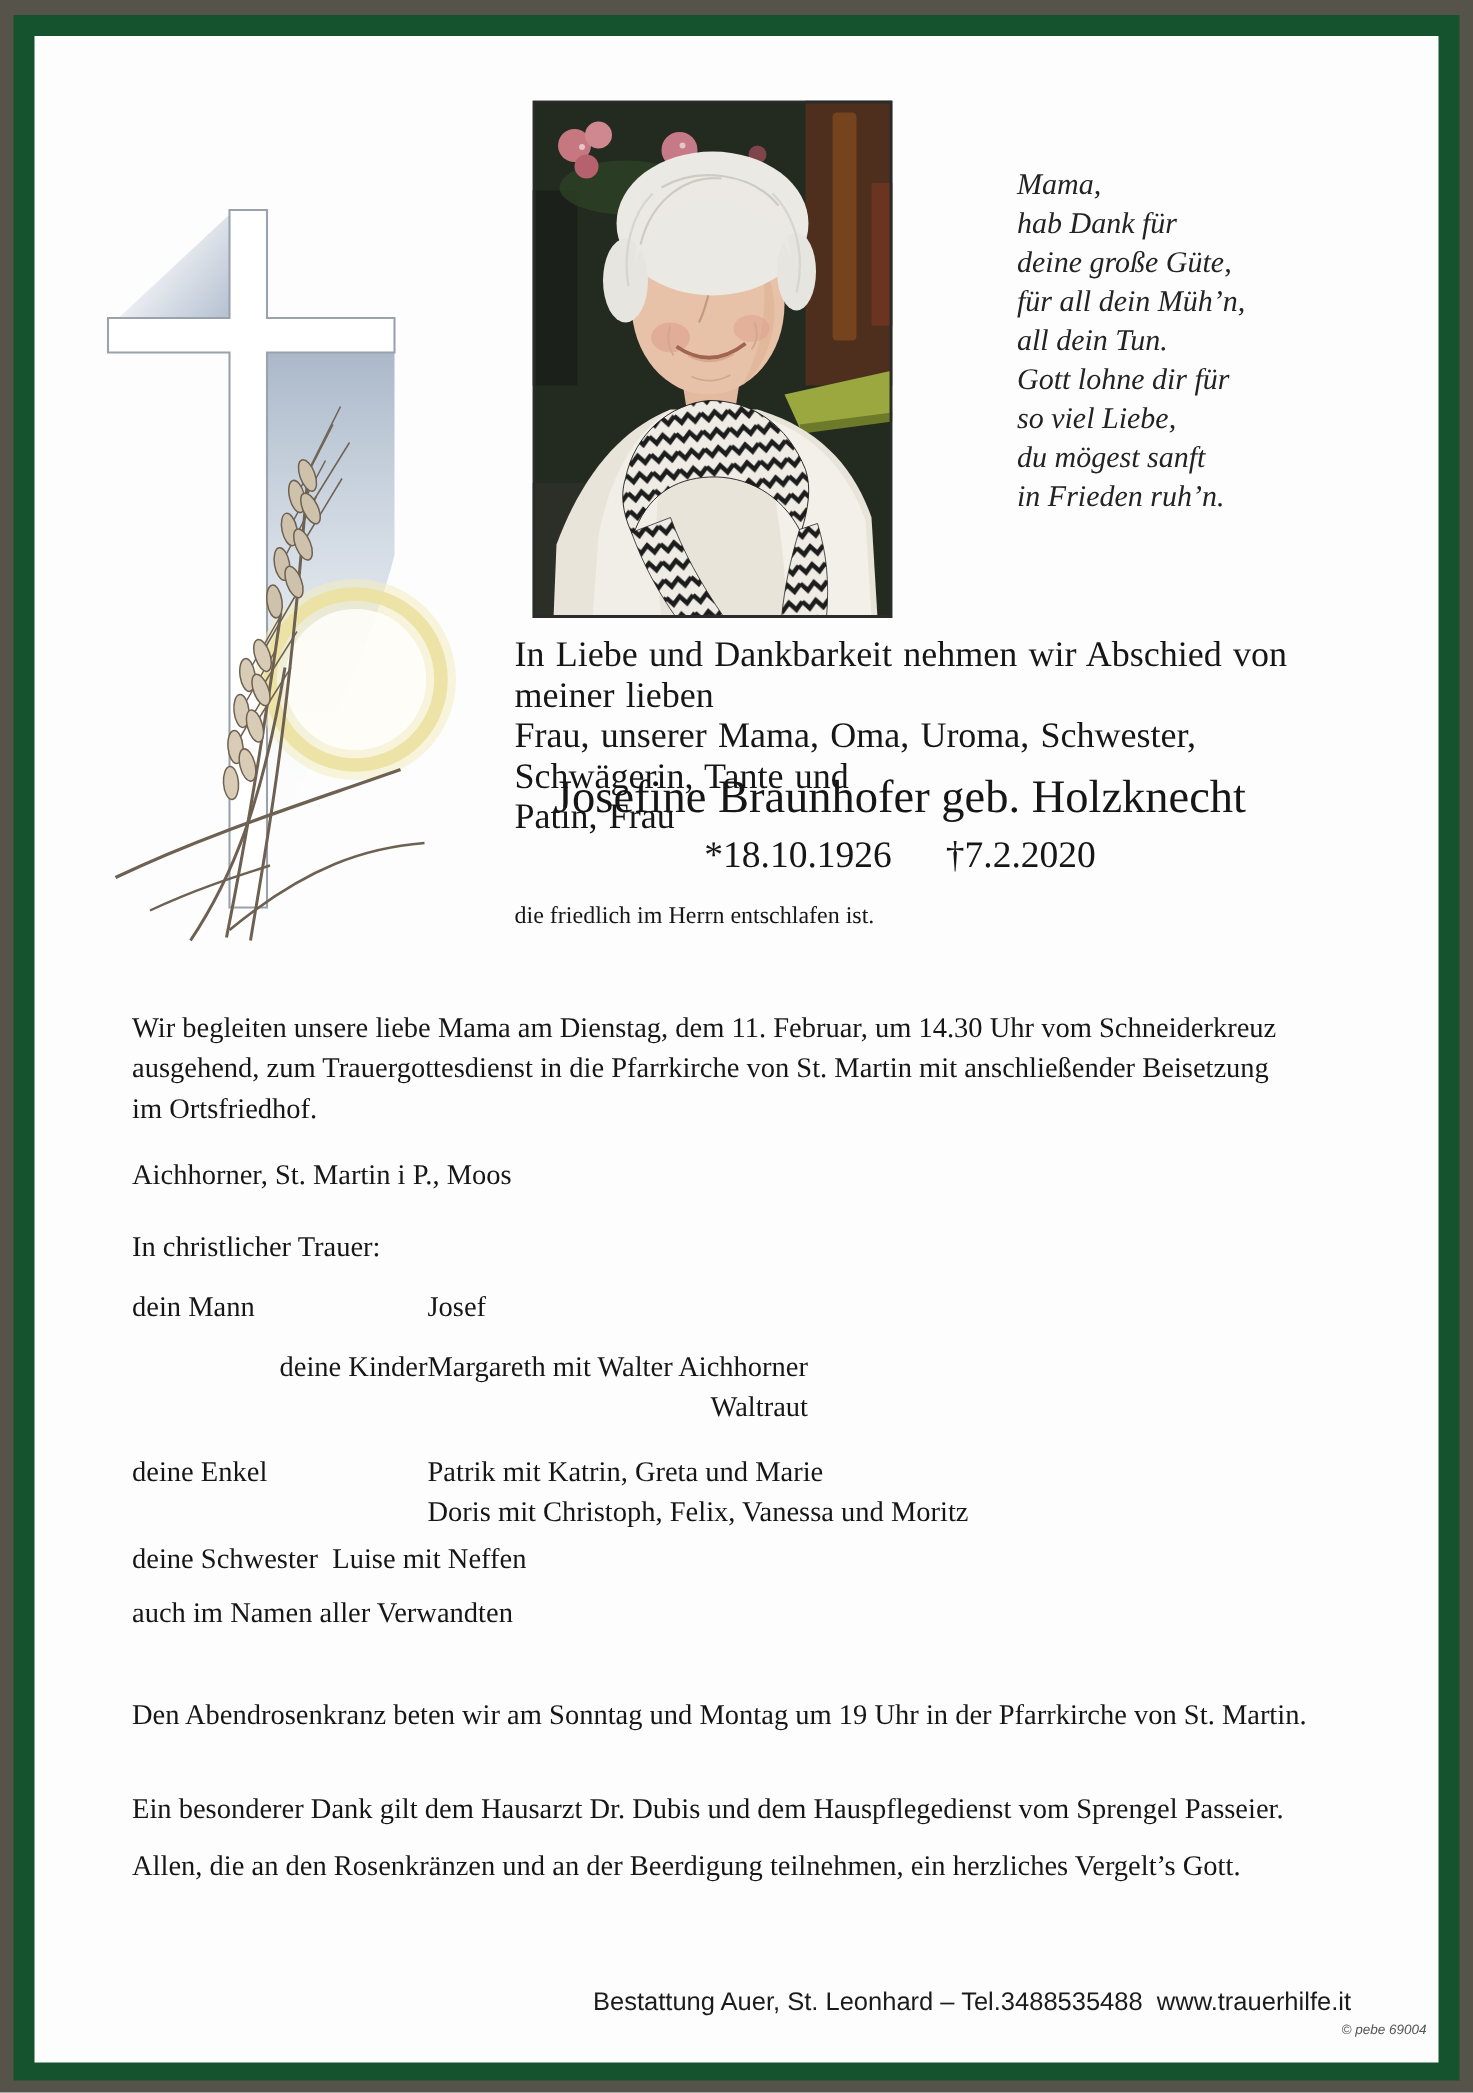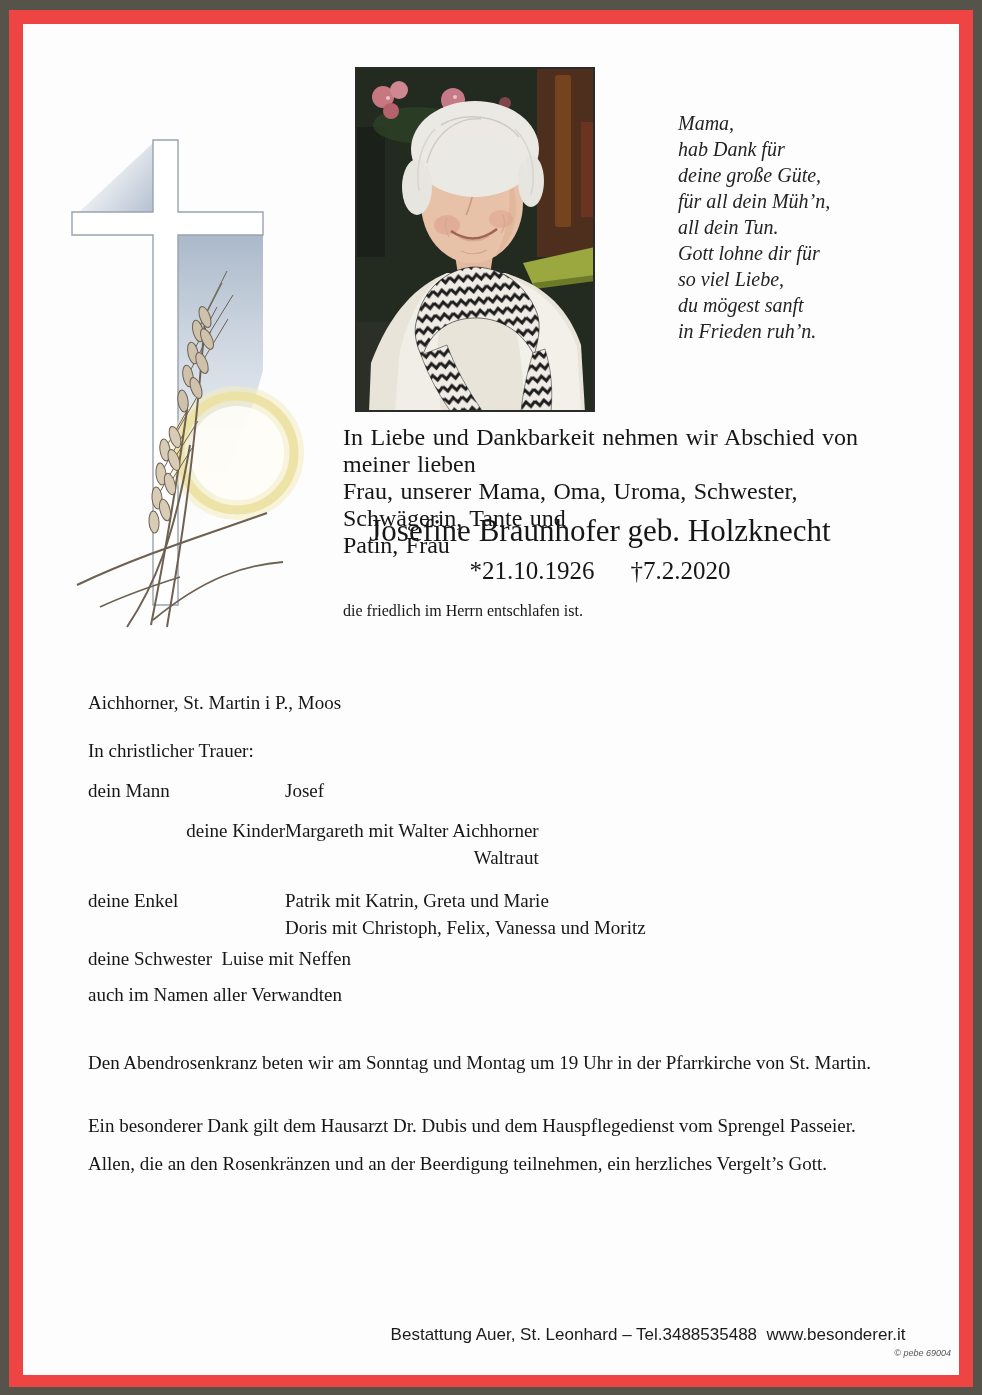--- a/index.html
+++ b/index.html
@@ -2,21 +2,21 @@
 <html><head>
 <meta charset="utf-8">
 <style>
   html,body { margin:0; padding:0; }
   body {
     width:982px; height:1395px; position:relative;
     background:#56534b;
     font-family:"Liberation Serif","DejaVu Serif",serif;
     color:#161616;
   }
-  .mat  { position:absolute; left:9px; top:10px; right:9px; bottom:8px; background:#ef4444; }
+  .mat  { position:absolute; left:9px; top:10px; right:9px; bottom:8px; background:#14532d; }
   .page { position:absolute; left:14px; top:14px; right:14px; bottom:12px; background:#fdfdfd; overflow:hidden; }
 
   
   .photo { position:absolute; left:332px; top:43px; width:240px; height:345px; }
   .photo svg { display:block; width:100%; height:100%; }
 
   
   .poem {
     position:absolute; left:655px; top:86px; width:260px;
     font-style:italic; font-size:20px; line-height:26px; white-space:pre-line; color:#232323;
@@ -235,26 +235,29 @@
       </svg>
     </div>
 
     <div class="intro">In Liebe und Dankbarkeit nehmen wir Abschied von meiner lieben
 Frau, unserer Mama, Oma, Uroma, Schwester, Schwägerin, Tante und
 Patin, Frau</div>
 
     <div class="name-block">
       <div class="deceased-name">Josefine Braunhofer geb. Holzknecht</div>
       <div class="dates">
-        <span class="birth">*21.10.1926</span><span class="death">†7.2.2020</span>
+        <span class="birth">*18.10.1926</span><span class="death">†7.2.2020</span>
       </div>
     </div>
     <div class="passing">die friedlich im Herrn entschlafen ist.</div>
 
     <div class="main">
+      <p class="prewrap">Wir begleiten unsere liebe Mama am Dienstag, dem 11. Februar, um 14.30 Uhr vom Schneiderkreuz
+ausgehend, zum Trauergottesdienst in die Pfarrkirche von St. Martin mit anschließender Beisetzung
+im Ortsfriedhof.</p>
       <p class="nowrap" style="margin-top:17px;">Aichhorner, St. Martin i P., Moos</p>
       <p class="nowrap" style="margin-top:21px;">In christlicher Trauer:</p>
 
       <div class="family-row" style="margin-top:13px;">
         <span class="family-label">dein Mann</span>
         <span class="family-members">Josef</span>
       </div>
       <div class="family-row" style="margin-top:13px;text-align:right;">
         <span class="family-label">deine Kinder</span>
         <span class="family-members">Margareth mit Walter Aichhorner
@@ -267,17 +270,17 @@
       </div>
 
       <p class="nowrap" style="margin-top:4px; white-space:pre;">deine Schwester  Luise mit Neffen</p>
       <p class="nowrap" style="margin-top:9px;">auch im Namen aller Verwandten</p>
 
       <p class="nowrap" style="margin-top:41px;">Den Abendrosenkranz beten wir am Sonntag und Montag um 19 Uhr in der Pfarrkirche von St. Martin.</p>
       <p class="nowrap" style="margin-top:36px;">Ein besonderer Dank gilt dem Hausarzt Dr. Dubis und dem Hauspflegedienst vom Sprengel Passeier.</p>
       <p class="nowrap" style="margin-top:11px;">Allen, die an den Rosenkränzen und an der Beerdigung teilnehmen, ein herzliches Vergelt’s Gott.</p>
     </div>
 
-    <div class="footer">Bestattung Auer, St. Leonhard – Tel.3488535488  www.besonderer.it</div>
+    <div class="footer">Bestattung Auer, St. Leonhard – Tel.3488535488  www.trauerhilfe.it</div>
     <div class="print-mark">© pebe 69004</div>
 
   </div>
 </div>
 
 </body></html>

